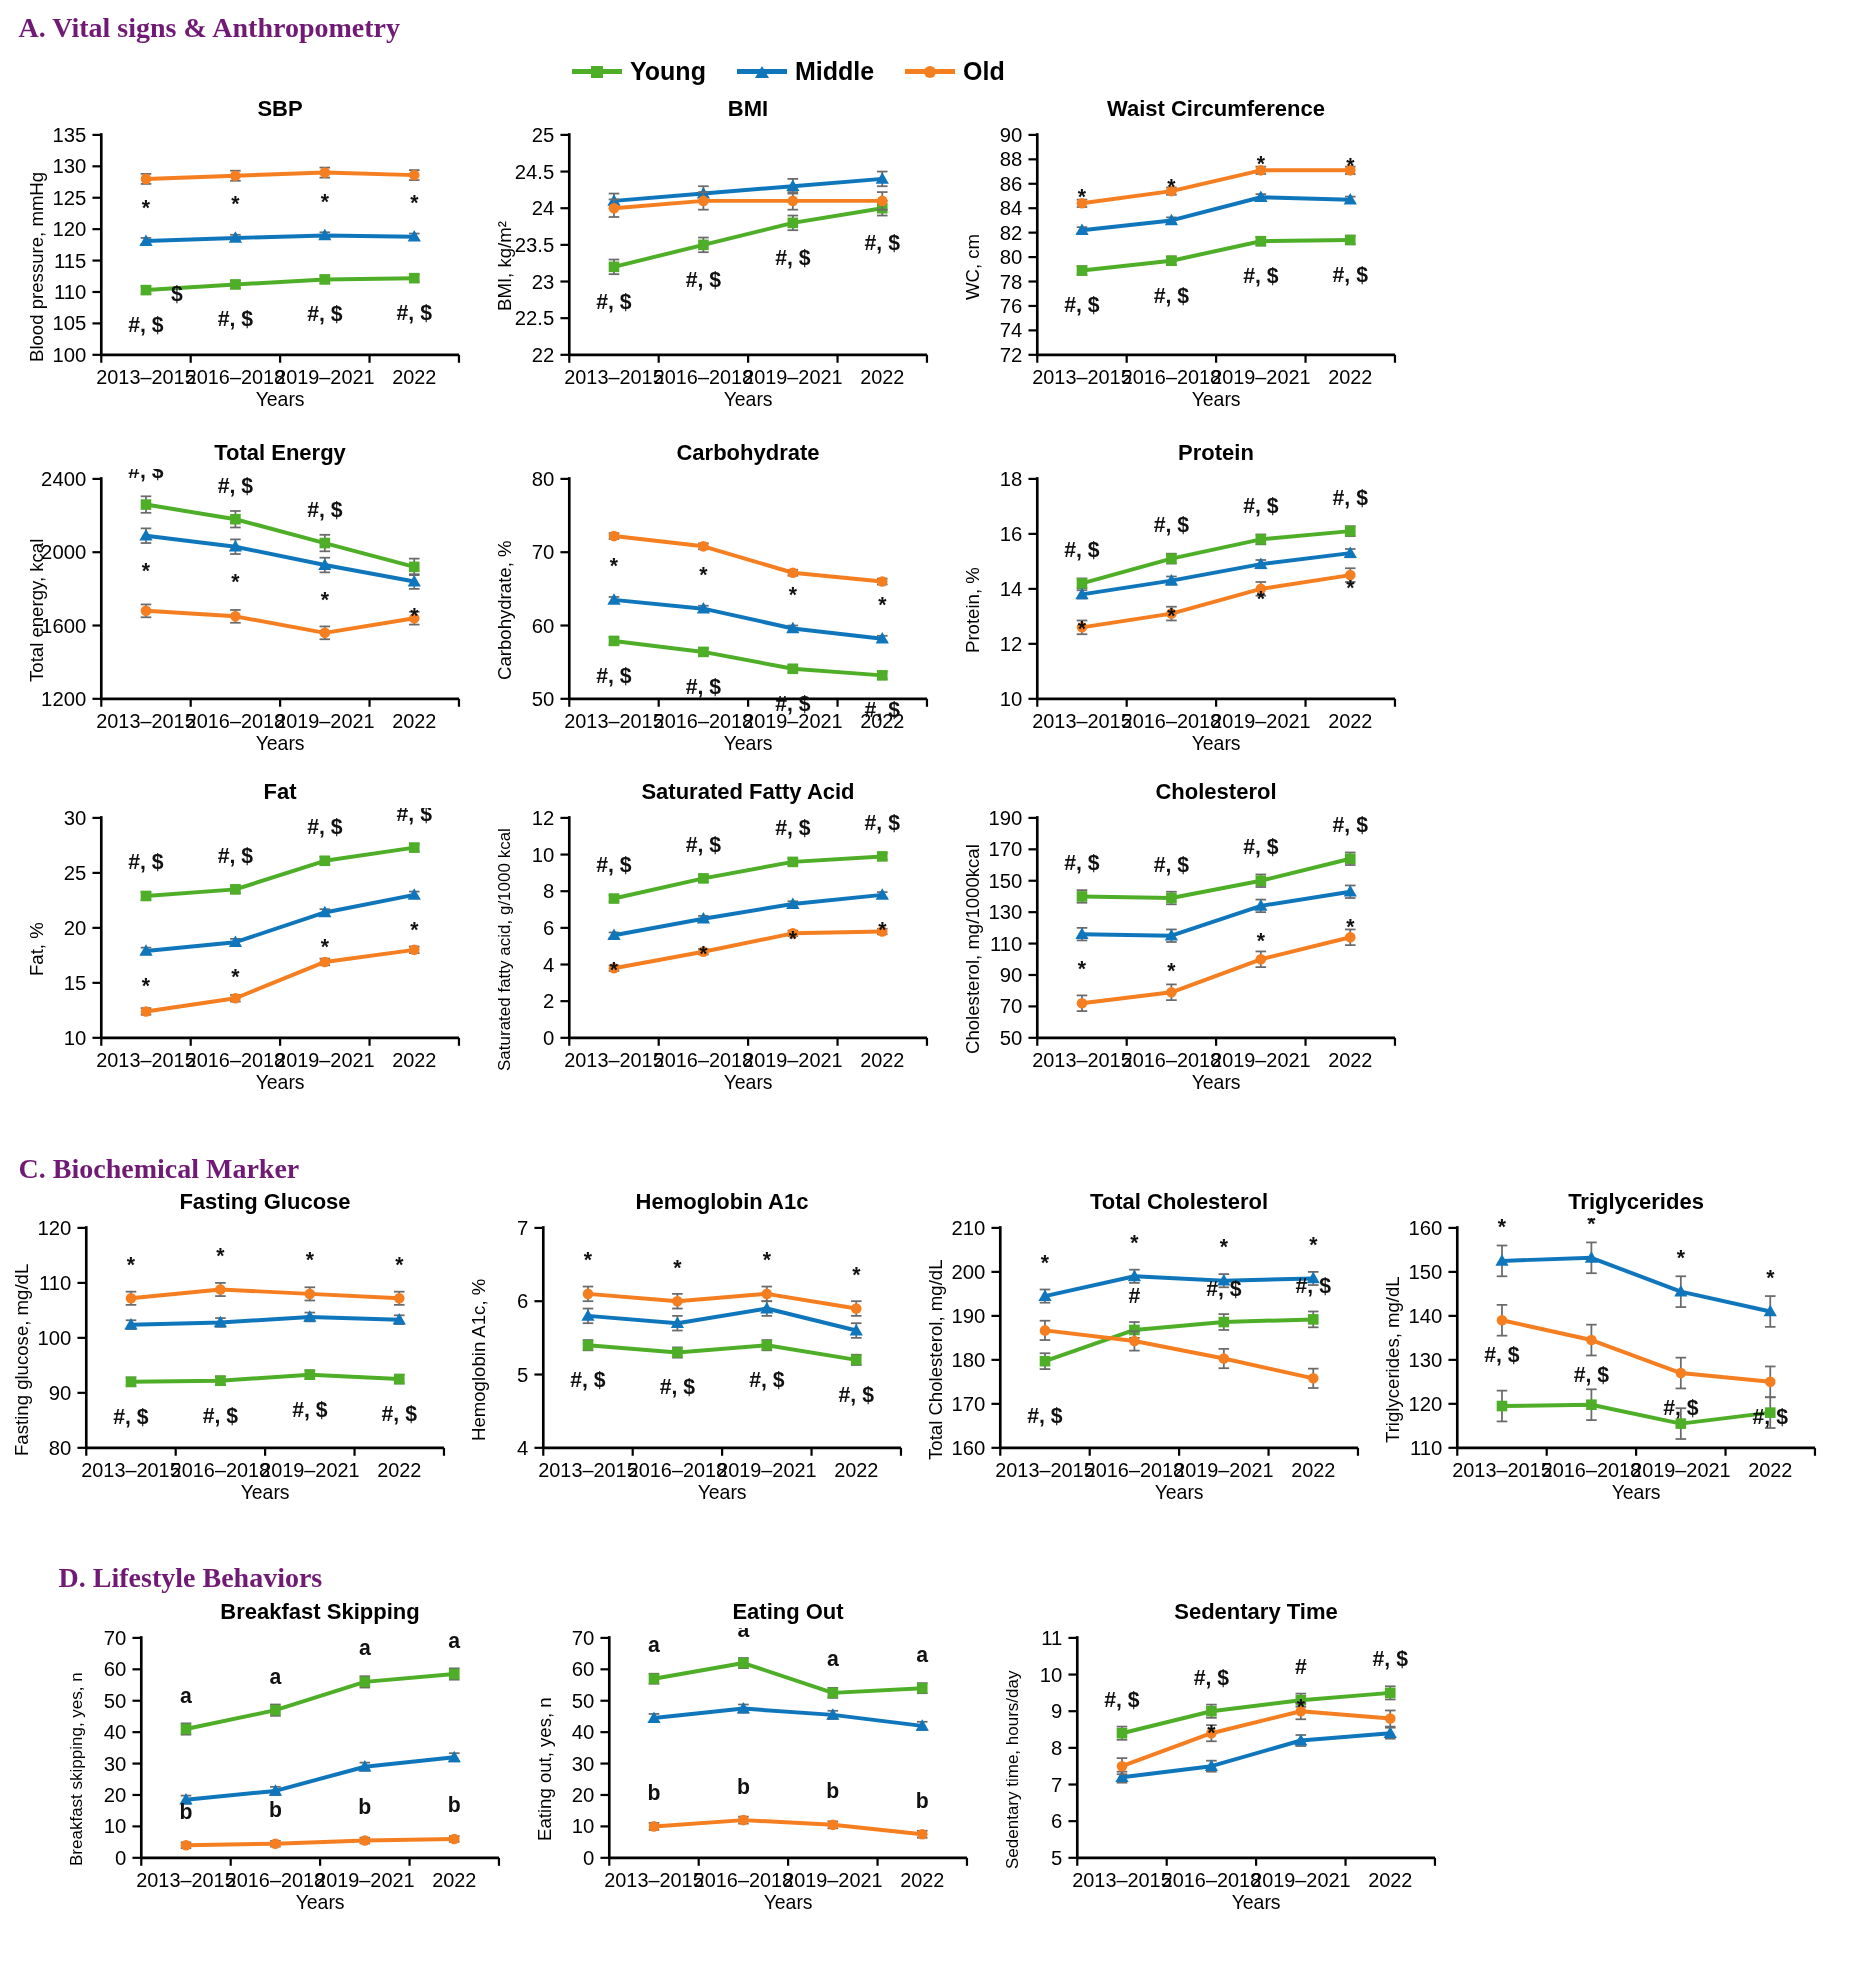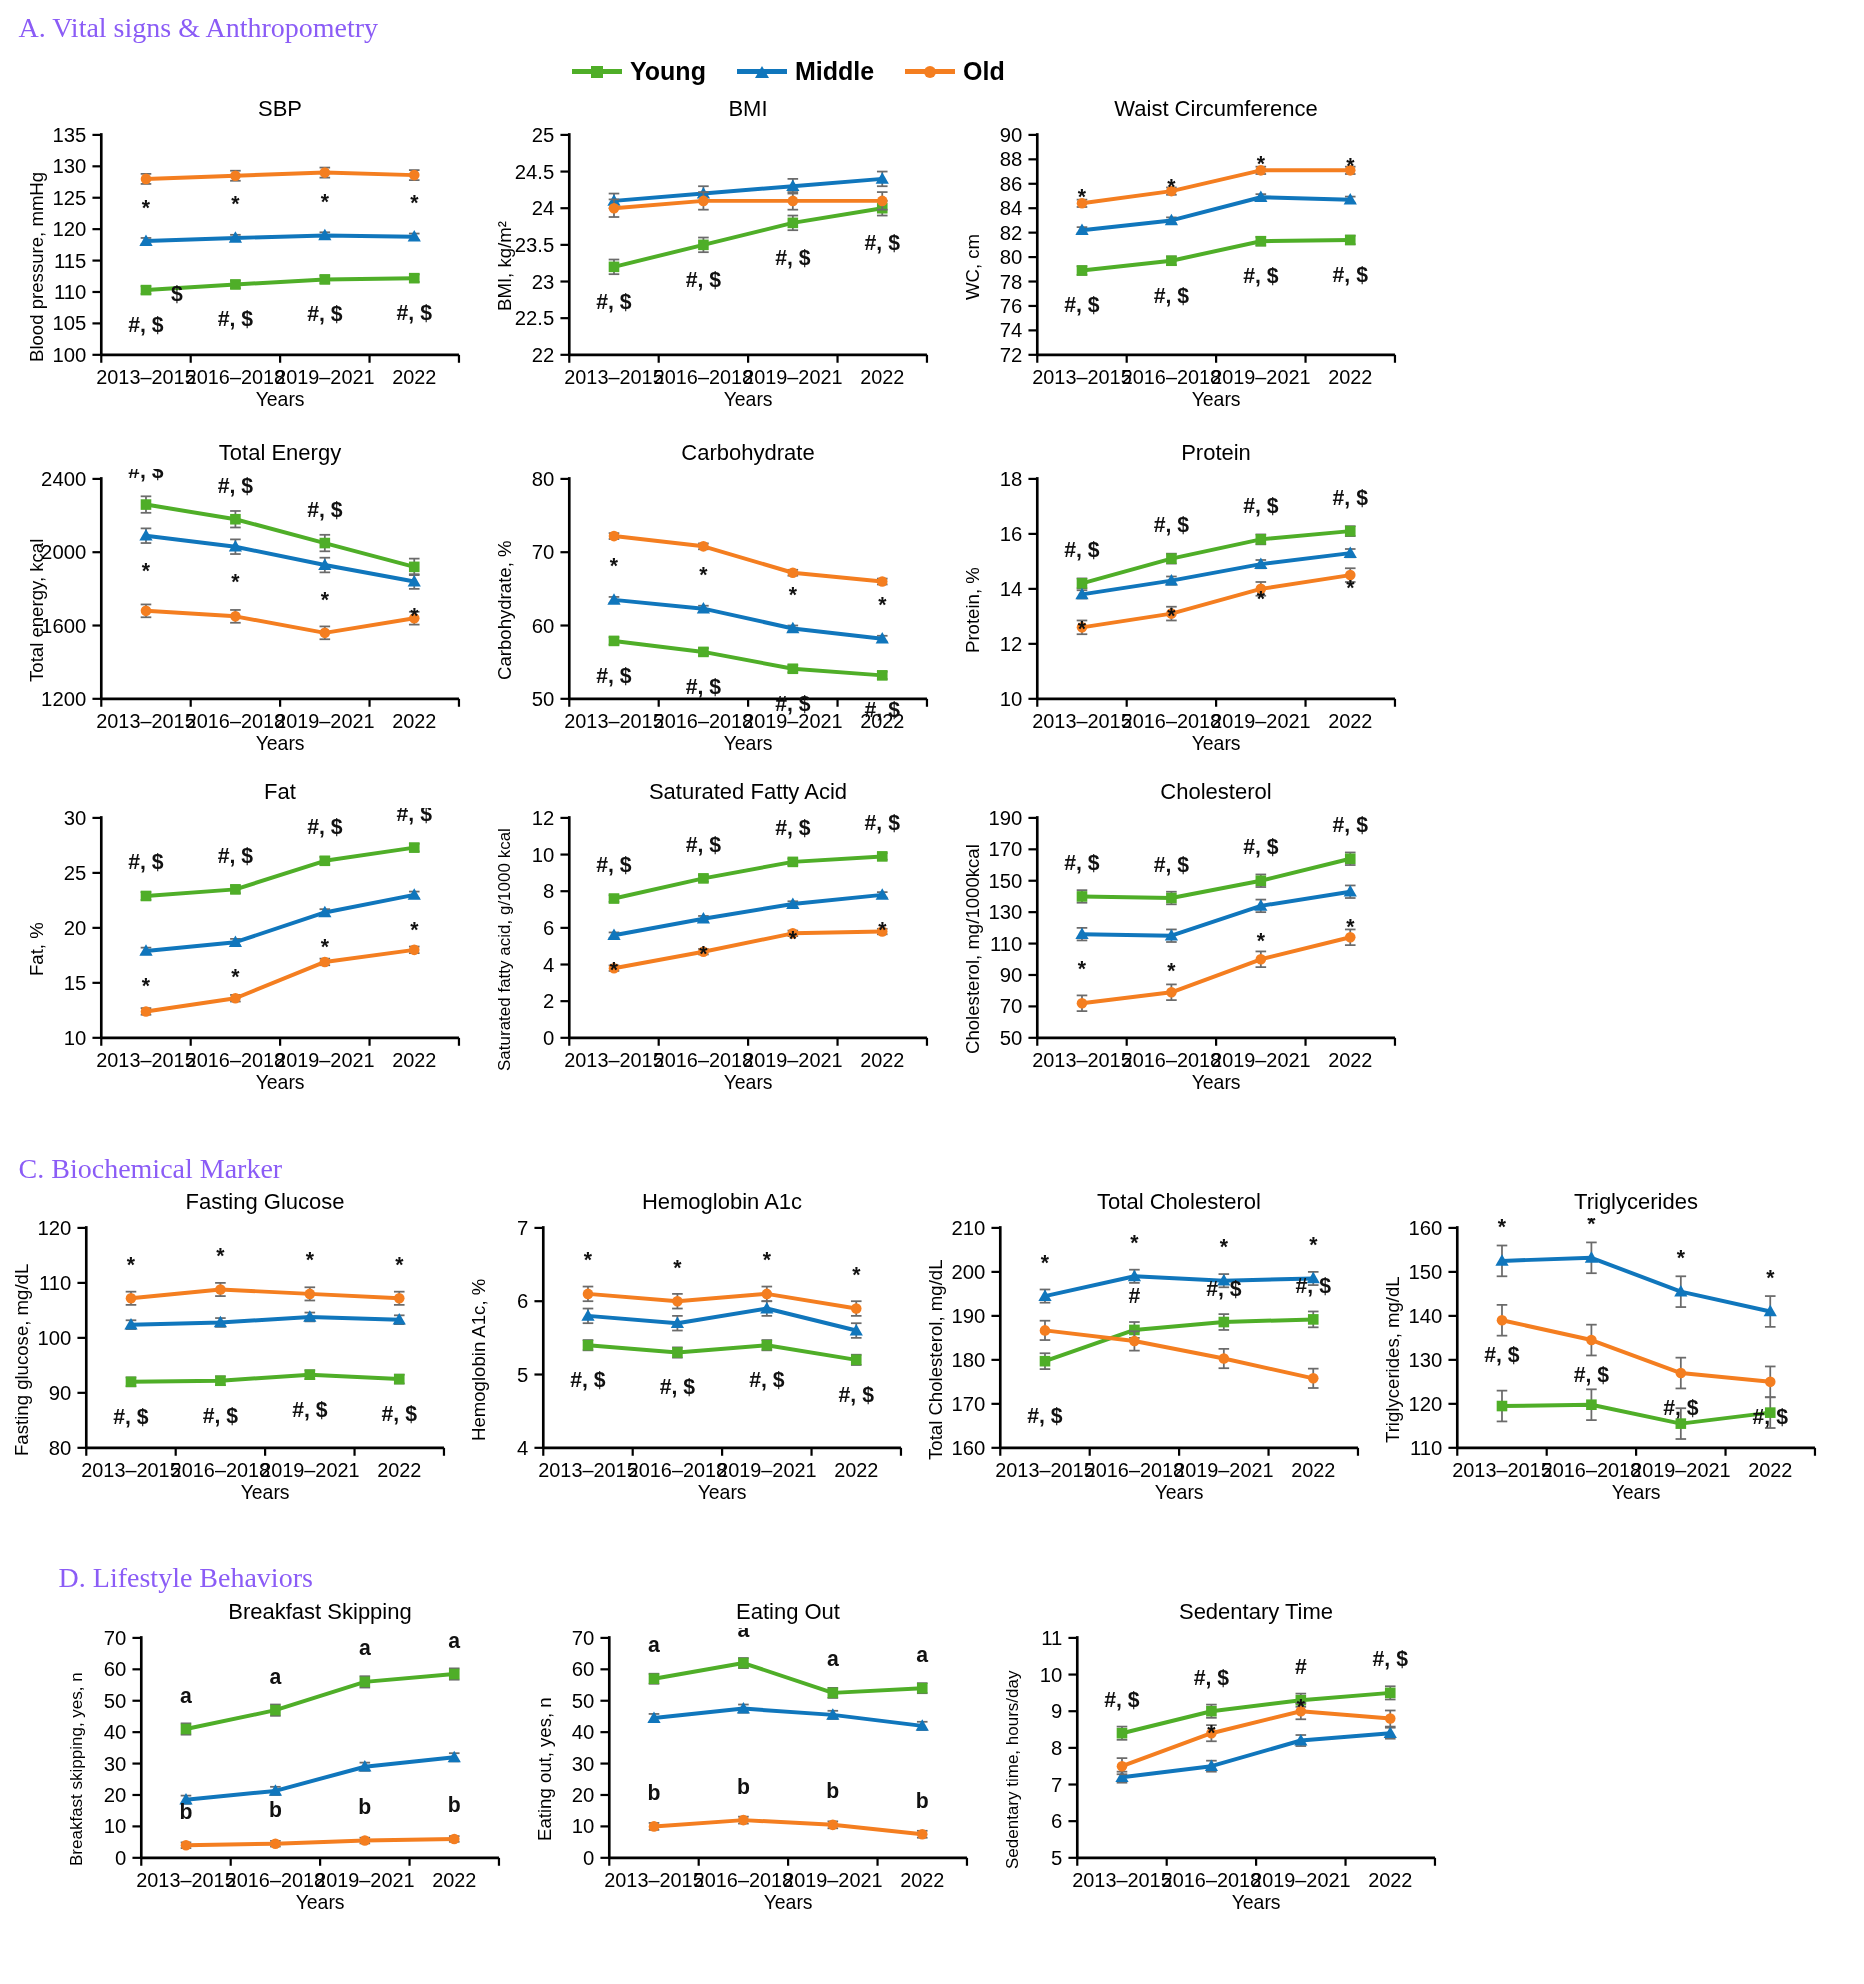--- a/index.html
+++ b/index.html
@@ -1,36 +1,36 @@
 <!DOCTYPE html>
 <html style="font-size:7px"><head>
 <meta charset="utf-8">
 <style>
   html,body{margin:0;padding:0;background:#fff;width:1865px;height:1985px;overflow:hidden;
     font-family:"Liberation Sans",sans-serif;color:#000;}
   .page{position:relative;width:1865px;height:1985px;}
-  h2.section-heading{font-family:"Liberation Serif",serif;font-weight:400;font-size:28px;
-    margin:0 0 4.4px 18.6px;padding-top:11.5px;color:#8b5cf6;}
+  h2.section-heading{font-family:"Liberation Serif",serif;font-weight:700;font-size:28px;
+    margin:0 0 4.4px 18.6px;padding-top:11.5px;color:#701a75;}
   .top{position:relative;}
   .legend{position:absolute;left:572px;top:57px;display:flex;gap:31px;align-items:center;}
   .legend-item{display:flex;align-items:center;gap:8px;}
   .legend-line{position:relative;width:50px;height:4.4px;display:flex;align-items:center;justify-content:center;}
   .lm{display:block;}
   .lm-square{width:12px;height:12px;}
   .lm-triangle{width:0;height:0;border-left:7px solid transparent;border-right:7px solid transparent;border-bottom:12.4px solid #000;}
   .lm-circle{width:12px;height:12px;border-radius:50%;}
   .legend-label{font-size:25px;font-weight:600;}
   .charts-row{display:flex;flex-wrap:wrap;gap:26.5px 22px;padding-left:24px;align-items:flex-start;}
   .charts-row.row-4{gap:26.5px 11px;padding-left:9px;}
   .row-a{margin-top:52px;}
   .block-b{margin-top:31px;}
   .block-c{margin-top:49px;}
   .block-d{margin-top:49px;padding-left:40px;}
   figure.chart-figure{margin:0;width:446px;}
-  .chart-title{margin-left:77px;width:358px;text-align:center;font-size:22px;height:29px;line-height:26.5px;}
+  .chart-title{margin-left:77px;width:358px;text-align:center;font-size:22px;height:29px;line-height:26.5px;font-weight:bold;}
   .plot-wrap{position:relative;}
   .ylabel{position:absolute;left:0;top:0;height:283px;width:25px;
     writing-mode:vertical-rl;transform:rotate(180deg);
     display:flex;align-items:center;justify-content:center;
     font-size:18.6px;white-space:nowrap;}
   svg text{font-family:"Liberation Sans",sans-serif;}
 </style>
 </head>
 <body>
 

